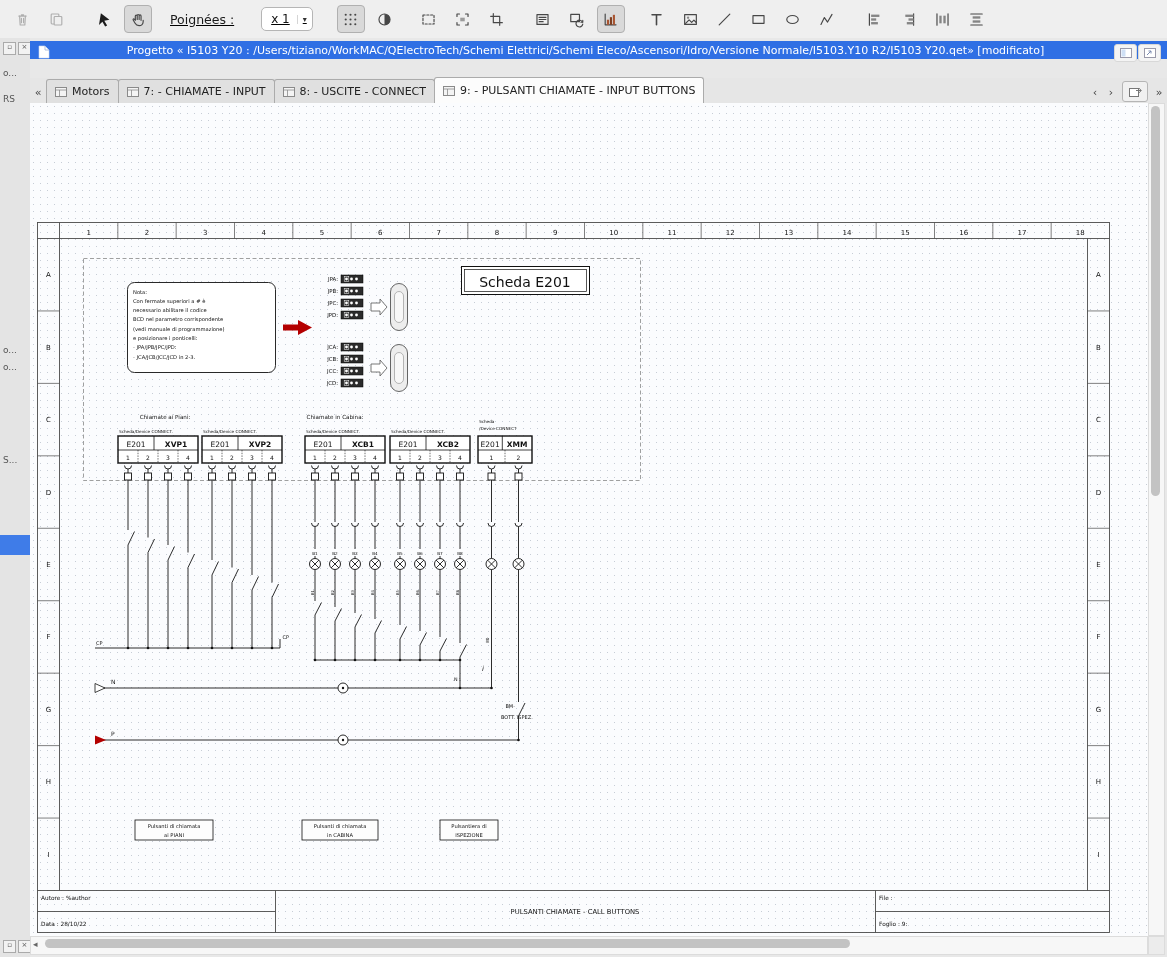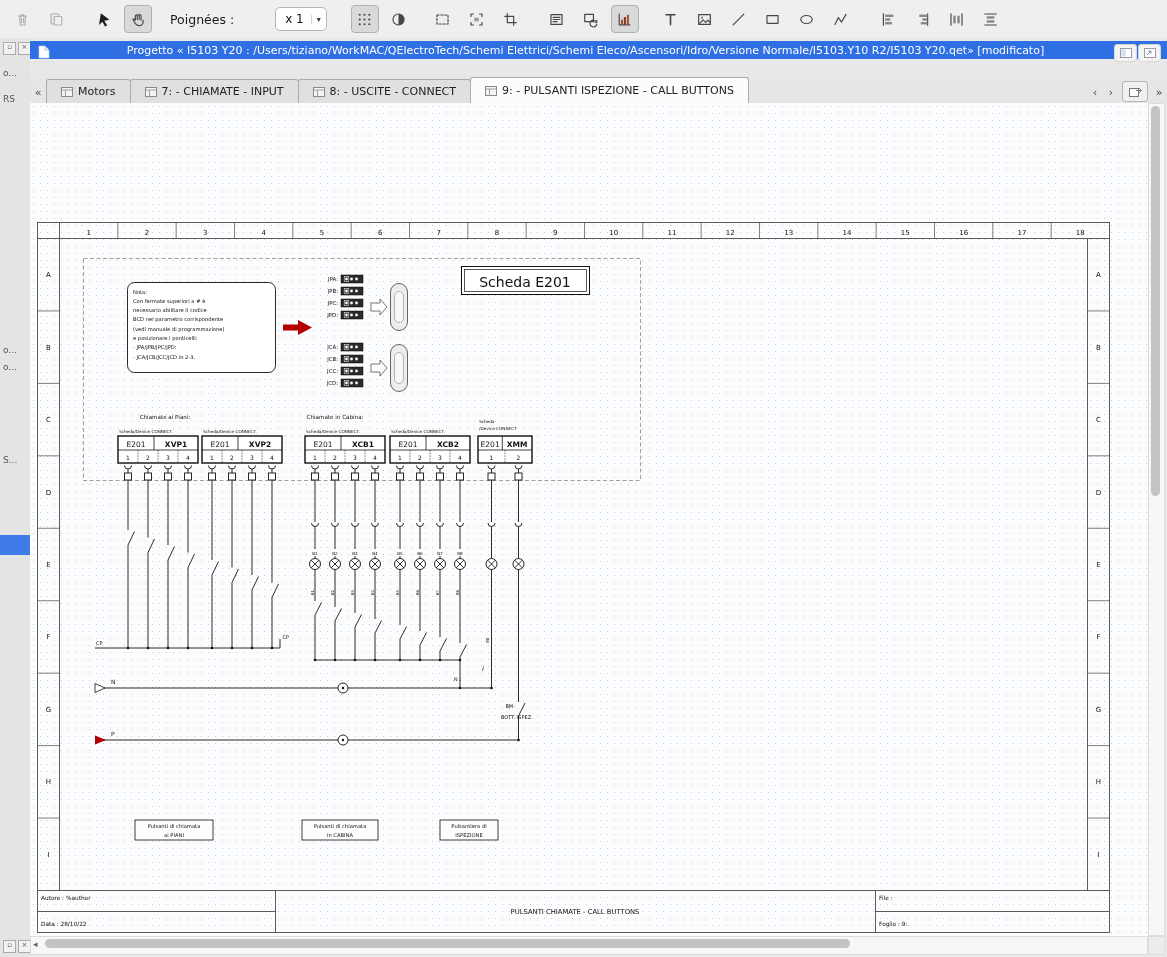--- a/index.html
+++ b/index.html
@@ -7,21 +7,21 @@
        font-family:"DejaVu Sans","Liberation Sans",sans-serif;position:relative;}
   
   .toolbar{position:absolute;left:0;top:0;width:1167px;height:38px;background:#efefef;
            border-bottom:1px solid #c8c8c8;display:flex;align-items:center;}
   .tbgroup{display:flex;align-items:center;}
   .tbtn{width:26px;height:26px;border-radius:4px;display:flex;align-items:center;justify-content:center;
         border:1px solid transparent;}
   .tbtn.active{background:#d9d9d9;border:1px solid #b0b0b0;}
   .tbtn.disabled{opacity:.38;}
   .tbtn .ic{display:flex;}
-  .poignees{display:flex;align-items:center;gap:21px;margin-left:18px;}
+  .poignees{display:flex;align-items:center;gap:7px;margin-left:18px;text-decoration:underline;}
   .plabel{font-size:12.5px;color:#1a1a1a;}
   .pselect{display:flex;align-items:center;background:#fff;border:1px solid #b5b5b5;border-radius:5px;
            padding:1px 5px 1px 9px;font-size:12px;gap:7px;height:20px;color:#111;margin-left:20px;}
   .chev{border-left:1px solid #d5d5d5;padding-left:5px;font-size:8px;color:#333;}
   
   .leftstrip{position:absolute;left:0;top:38px;width:30px;bottom:0;background:#e4e4e4;
              border-right:1px solid #c6c6c6;overflow:hidden;}
   .dockbtns{position:absolute;left:3px;display:flex;gap:2px;}
   .dockbtns.top{top:4px;} .dockbtns.bottom{bottom:4px;}
   .dbtn{width:11px;height:11px;background:#f2f2f2;border:1px solid #aaa;font-size:7px;line-height:9px;
@@ -36,21 +36,21 @@
          white-space:nowrap;overflow:hidden;}
   .tbwbtn{position:absolute;top:3px;width:21px;height:16px;background:#f4f4f4;border-radius:3px;
           display:flex;align-items:center;justify-content:center;border:1px solid #d8d8d8;}
   .tbwbtn.b1{right:30px;} .tbwbtn.b2{right:6px;}
   
   .tabbar{position:absolute;left:0;top:40px;right:0;height:25px;background:#e6e6e6;display:flex;align-items:flex-end;}
   .tabnav{width:16px;height:22px;display:flex;align-items:center;justify-content:center;font-size:11px;
           color:#444;flex:none;}
   .tabnav.boxed{width:24px;border:1px solid #b5b5b5;border-radius:3px;background:#f0f0f0;margin:0 3px 1px 3px;height:19px;}
   #tabs{display:flex;align-items:flex-end;height:25px;}
-  .tab{display:flex;align-items:center;gap:5px;height:23px;padding:0 14px;background:#e0e0e0;
+  .tab{display:flex;align-items:center;gap:5px;height:23px;padding:0 8px;background:#e0e0e0;
        border:1px solid #ababab;border-bottom:none;border-radius:3px 3px 0 0;margin-right:-1px;
        font-size:11px;color:#222;white-space:nowrap;}
   .tab.active{background:#fcfcfc;height:25px;font-size:11px;}
   .tabicon{display:flex;}
   
   .canvas{position:absolute;left:0;top:65px;right:19px;bottom:21px;background:#fbfcfe;
           background-image:radial-gradient(circle,#c7cdd6 0.7px,transparent 0.9px);
           background-size:7px 7px;overflow:hidden;}
   #schsvg{position:absolute;left:0;top:0;}
   #schsvg text{font-family:"DejaVu Sans","Liberation Sans",sans-serif;fill:#111;}
@@ -388,21 +388,21 @@
           </span>
           <span>8: - USCITE - CONNECT</span>
         </div>
         <div class="tab active">
           <span class="tabicon">
             <svg width="12" height="10" viewBox="0 0 12 10">
               <rect x=".5" y=".5" width="11" height="9" fill="#f4f4f4" stroke="#8a8a8a"></rect>
               <path d="M.5 3h11M4.5 3v6.5" stroke="#8a8a8a" stroke-width=".8" fill="none"></path>
             </svg>
           </span>
-          <span>9: - PULSANTI ISPEZIONE - CALL BUTTONS</span>
+          <span>9: - PULSANTI CHIAMATE - INPUT BUTTONS</span>
         </div>
       </div>
     <div style="flex:1"></div>
     <div class="tabnav">‹</div>
     <div class="tabnav">›</div>
     <div class="tabnav boxed">
       <svg width="13" height="11" viewBox="0 0 13 11">
           <rect x=".5" y="2.5" width="9" height="8" fill="#fff" stroke="#777"></rect>
           <path d="M7 4.5h5M9.8 2L12.3 4.5 9.8 7" stroke="#777" fill="none"></path>
         </svg>

